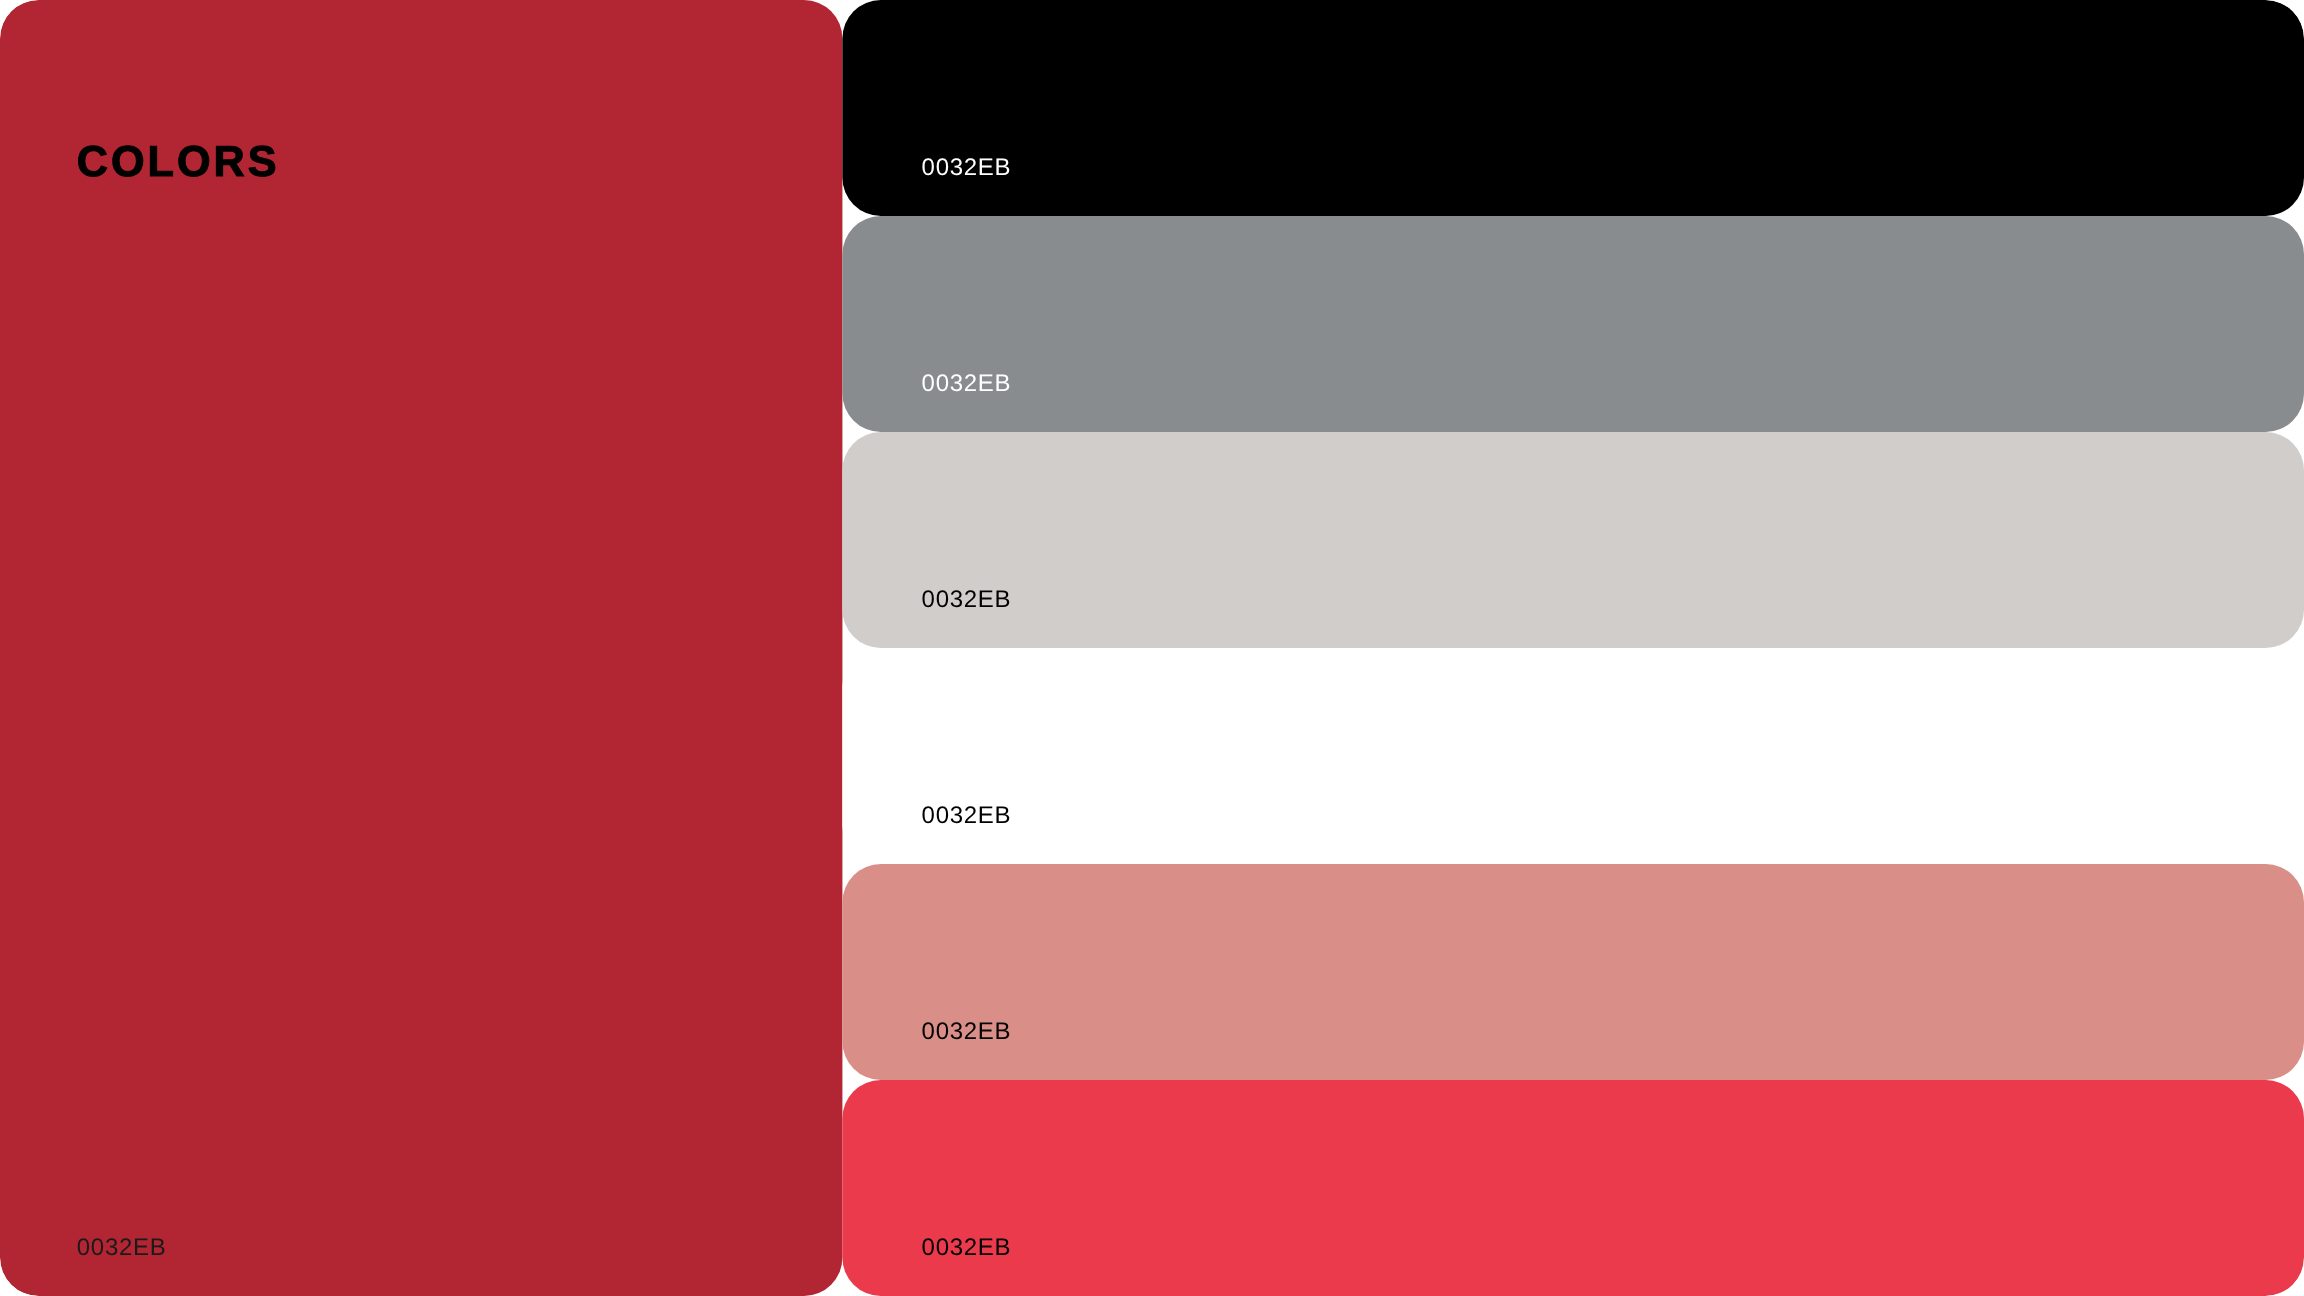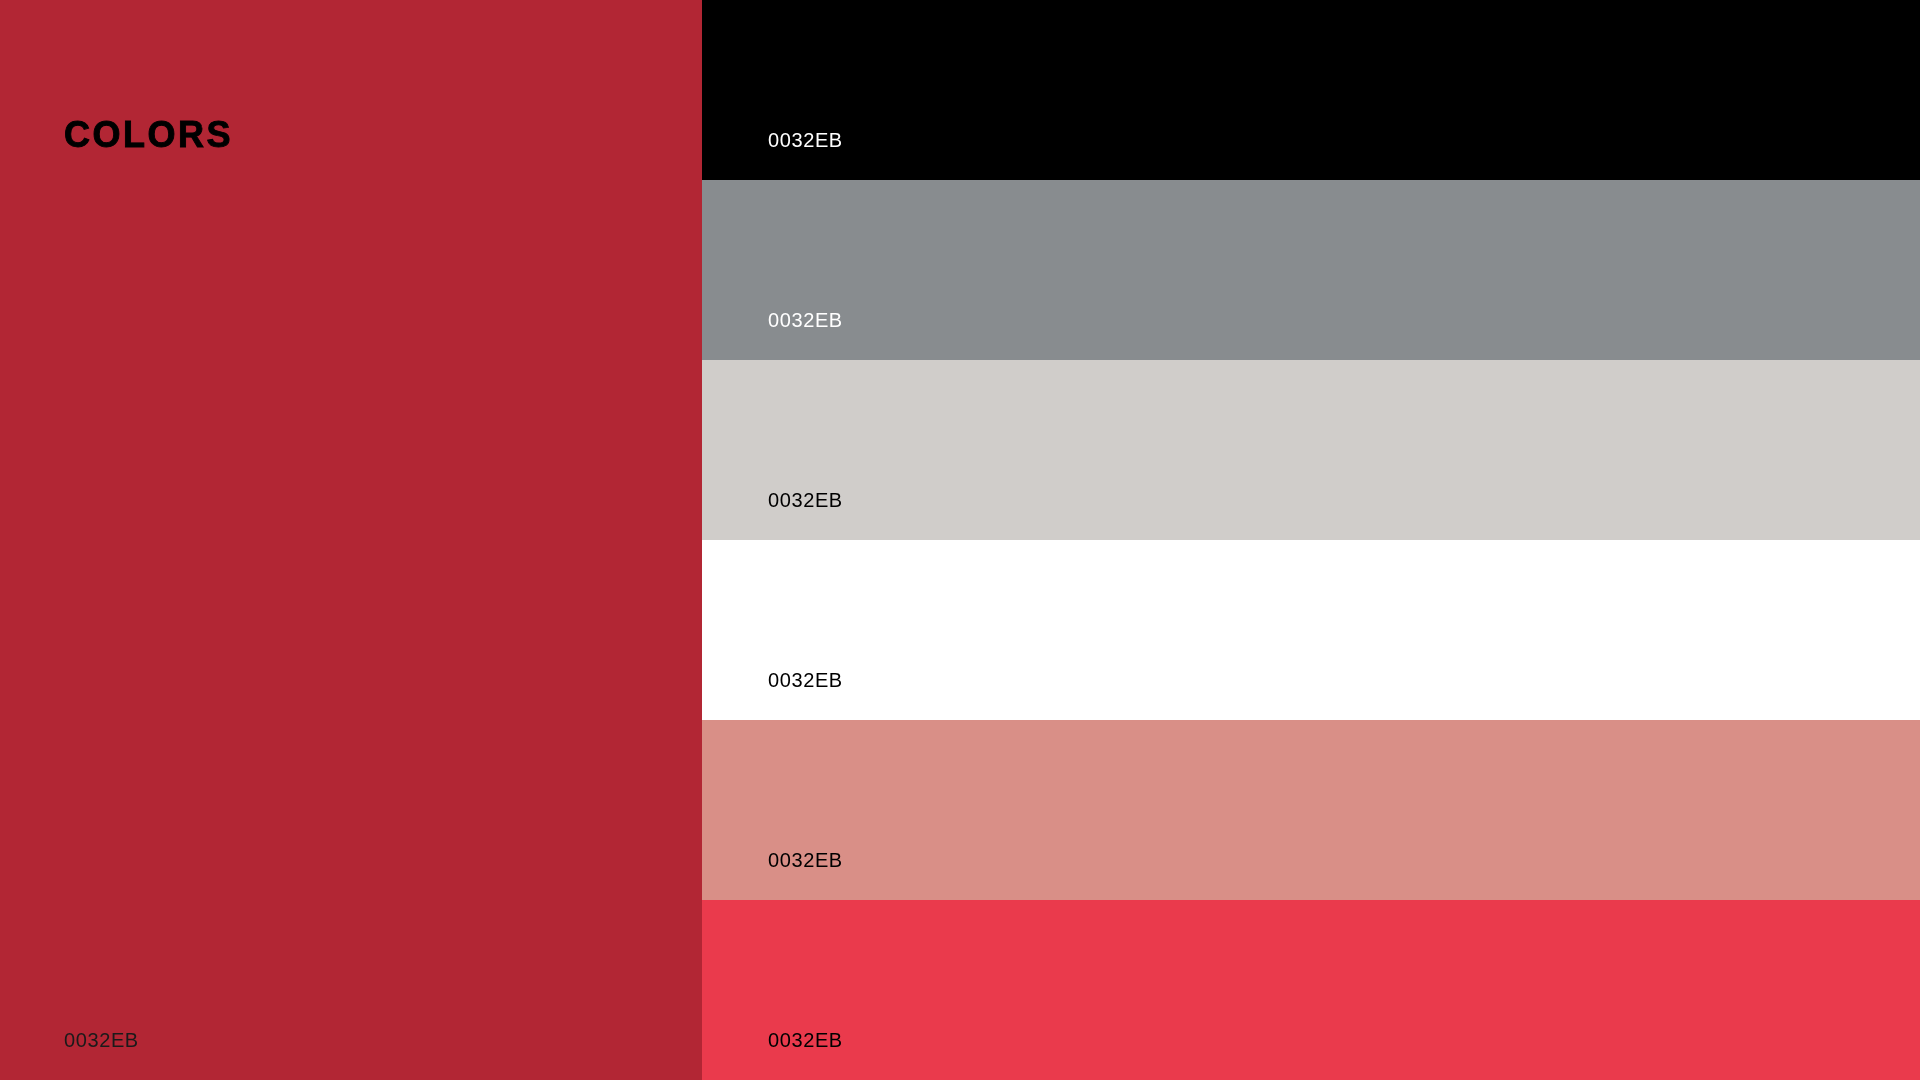--- a/index.html
+++ b/index.html
@@ -1,16 +1,16 @@
 <!DOCTYPE html>
 <html><head>
 <meta charset="utf-8">
 <title>Colors</title>
 <style>
-  * { margin: 0; padding: 0; box-sizing: border-box; }
+  * { margin: 0; padding: 0; box-sizing: border-box; border-radius: 32px; }
 
   html, body {
     width: 1920px;
     height: 1080px;
     overflow: hidden;
   }
 
   body {
     font-family: "Liberation Sans", sans-serif;
     background: #ffffff;

